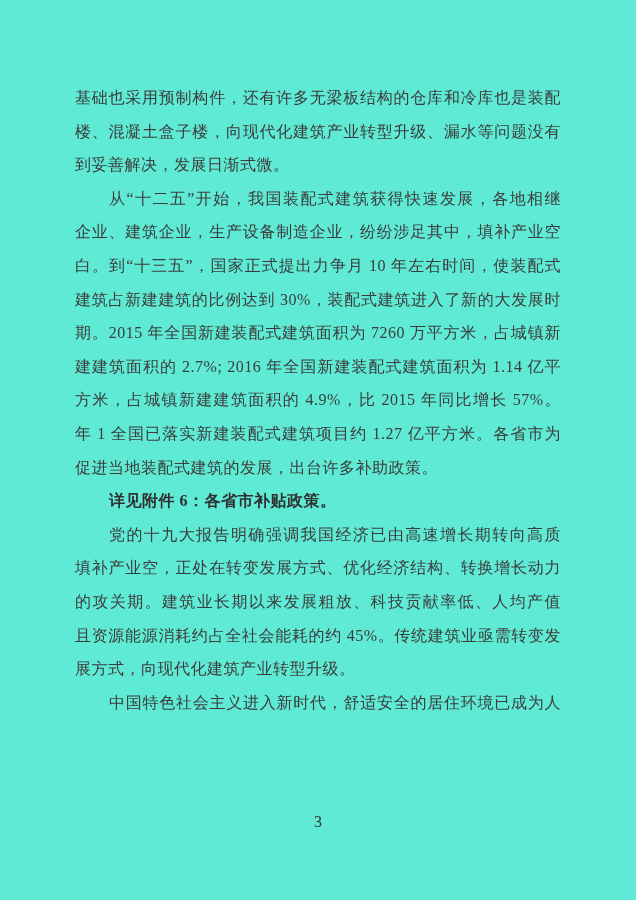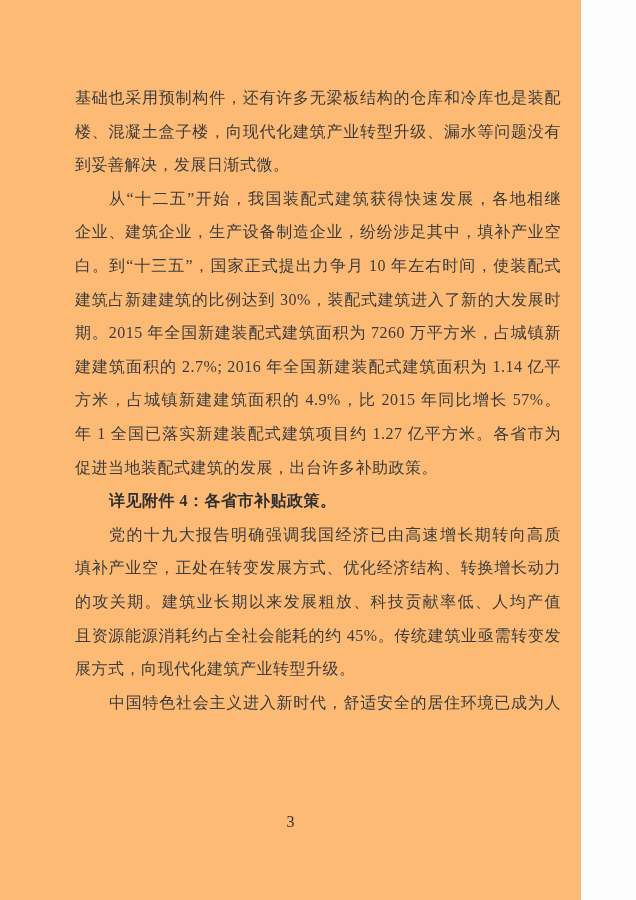--- a/index.html
+++ b/index.html
@@ -5,23 +5,23 @@
   html, body {
     margin: 0;
     padding: 0;
     width: 636px;
     height: 900px;
     background: #fdfdfd;
     overflow: hidden;
   }
   .doc {
     position: relative;
-    width: 581px;
+    width: 636px;
     height: 900px;
-    background: #fdba74;
+    background: #5eead4;
     font-family: "Liberation Serif", "DejaVu Serif", serif;
     color: #3c3c3c;
   }
   .text-block {
     position: absolute;
     left: 75px;
     top: 81px;
     width: 486px;
   }
   .line {
@@ -67,21 +67,21 @@
     <div class="line">到妥善解决，发展日渐式微。</div>
     <div class="line j ind">从“十二五”开始，我国装配式建筑获得快速发展，各地相继</div>
     <div class="line j">企业、建筑企业，生产设备制造企业，纷纷涉足其中，填补产业空</div>
     <div class="line j">白。到“十三五”，国家正式提出力争月 10 年左右时间，使装配式</div>
     <div class="line j">建筑占新建建筑的比例达到 30%，装配式建筑进入了新的大发展时</div>
     <div class="line j">期。2015 年全国新建装配式建筑面积为 7260 万平方米，占城镇新</div>
     <div class="line j">建建筑面积的 2.7%; 2016 年全国新建装配式建筑面积为 1.14 亿平</div>
     <div class="line j">方米，占城镇新建建筑面积的 4.9%，比 2015 年同比增长 57%。2017</div>
     <div class="line j">年 1 全国已落实新建装配式建筑项目约 1.27 亿平方米。各省市为</div>
     <div class="line">促进当地装配式建筑的发展，出台许多补助政策。</div>
-    <div class="line ind b">详见附件 4：各省市补贴政策。</div>
+    <div class="line ind b">详见附件 6：各省市补贴政策。</div>
     <div class="line j ind">党的十九大报告明确强调我国经济已由高速增长期转向高质</div>
     <div class="line j">填补产业空，正处在转变发展方式、优化经济结构、转换增长动力</div>
     <div class="line j">的攻关期。建筑业长期以来发展粗放、科技贡献率低、人均产值低，</div>
     <div class="line j">且资源能源消耗约占全社会能耗的约 45%。传统建筑业亟需转变发</div>
     <div class="line">展方式，向现代化建筑产业转型升级。</div>
     <div class="line j ind">中国特色社会主义进入新时代，舒适安全的居住环境已成为人</div>
   </div>
   <div class="page-num">3</div>
 </div>
 

